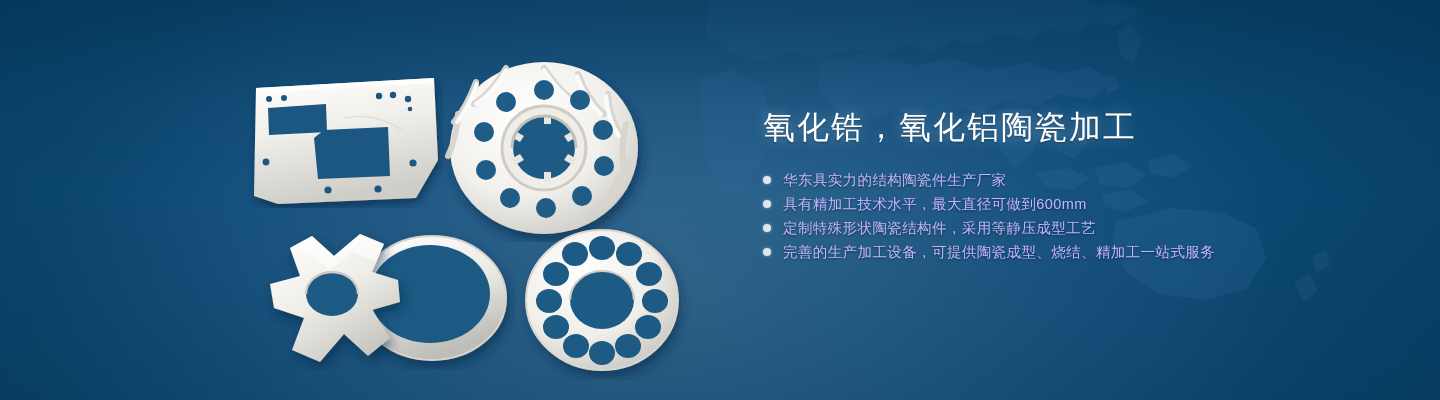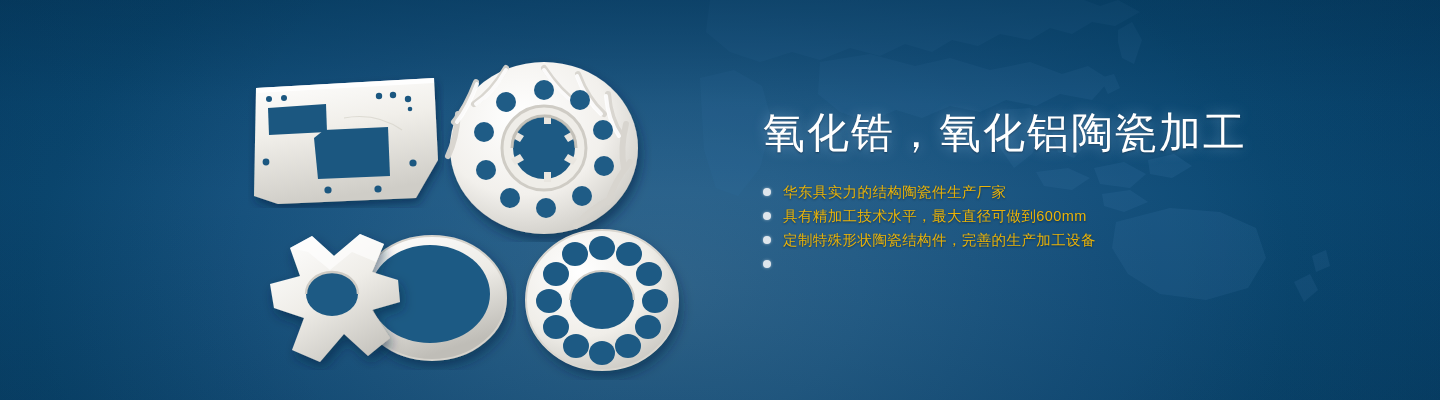--- a/index.html
+++ b/index.html
@@ -36,28 +36,28 @@
     width:760px; height:330px;
     opacity:.30;
   }
   .map svg{ width:100%; height:100%; display:block; }
 
   
   .text-col{
     position:absolute; left:763px; top:108px; width:620px;
   }
   .title{
-    font-size:42px; letter-spacing:2px; color:#ffffff;
+    font-size:32px; letter-spacing:2px; color:#ffffff;
     line-height:1.2; font-weight:400; white-space:nowrap;
     text-shadow:0 0 14px rgba(180,220,255,.45), 0 1px 2px rgba(0,20,40,.5);
   }
   .bullets{ margin-top:22px; }
   .bullet{
     display:flex; align-items:center;
-    height:24px; color:#eab308; font-size:14.5px;
+    height:24px; color:#c4b5fd; font-size:14.5px;
     letter-spacing:.4px; white-space:nowrap;
     text-shadow:0 1px 2px rgba(0,22,42,.55);
   }
   .dot{
     width:8px; height:8px; border-radius:50%;
     background:#dfe6ec; margin-right:12px; flex:0 0 auto;
     box-shadow:0 0 3px rgba(255,255,255,.5);
   }
 
   
@@ -285,21 +285,22 @@
       <div class="bullet">
         <span class="dot"></span>
         <span>华东具实力的结构陶瓷件生产厂家</span>
       </div>
       <div class="bullet">
         <span class="dot"></span>
         <span>具有精加工技术水平，最大直径可做到600mm</span>
       </div>
       <div class="bullet">
         <span class="dot"></span>
-        <span>定制特殊形状陶瓷结构件，完善的生产加工设备</span>
+        <span>定制特殊形状陶瓷结构件，采用等静压成型工艺</span>
       </div>
       <div class="bullet">
         <span class="dot"></span>
+        <span>完善的生产加工设备，可提供陶瓷成型、烧结、精加工一站式服务</span>
       </div>
     </div>
   </div>
 
 </div>
 
 </body></html>

